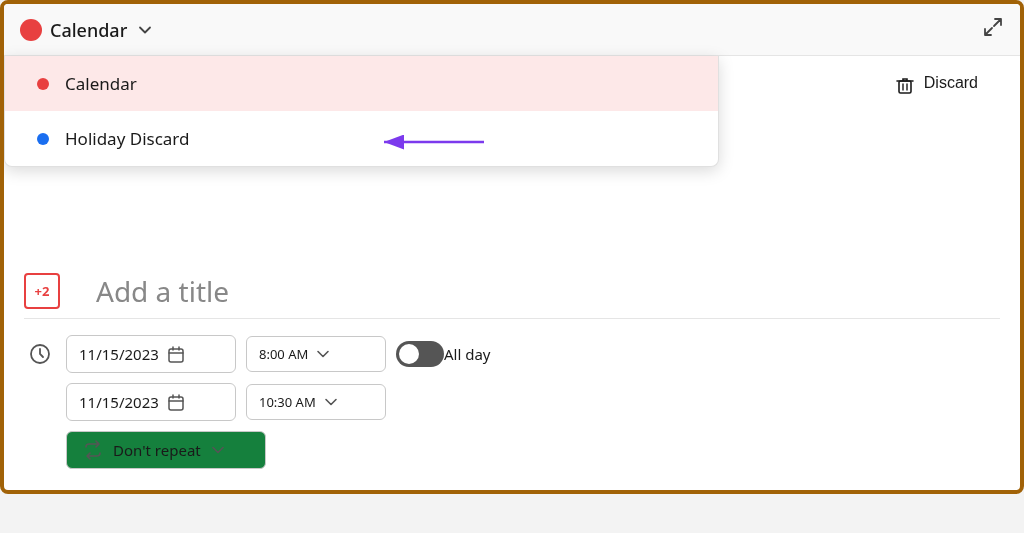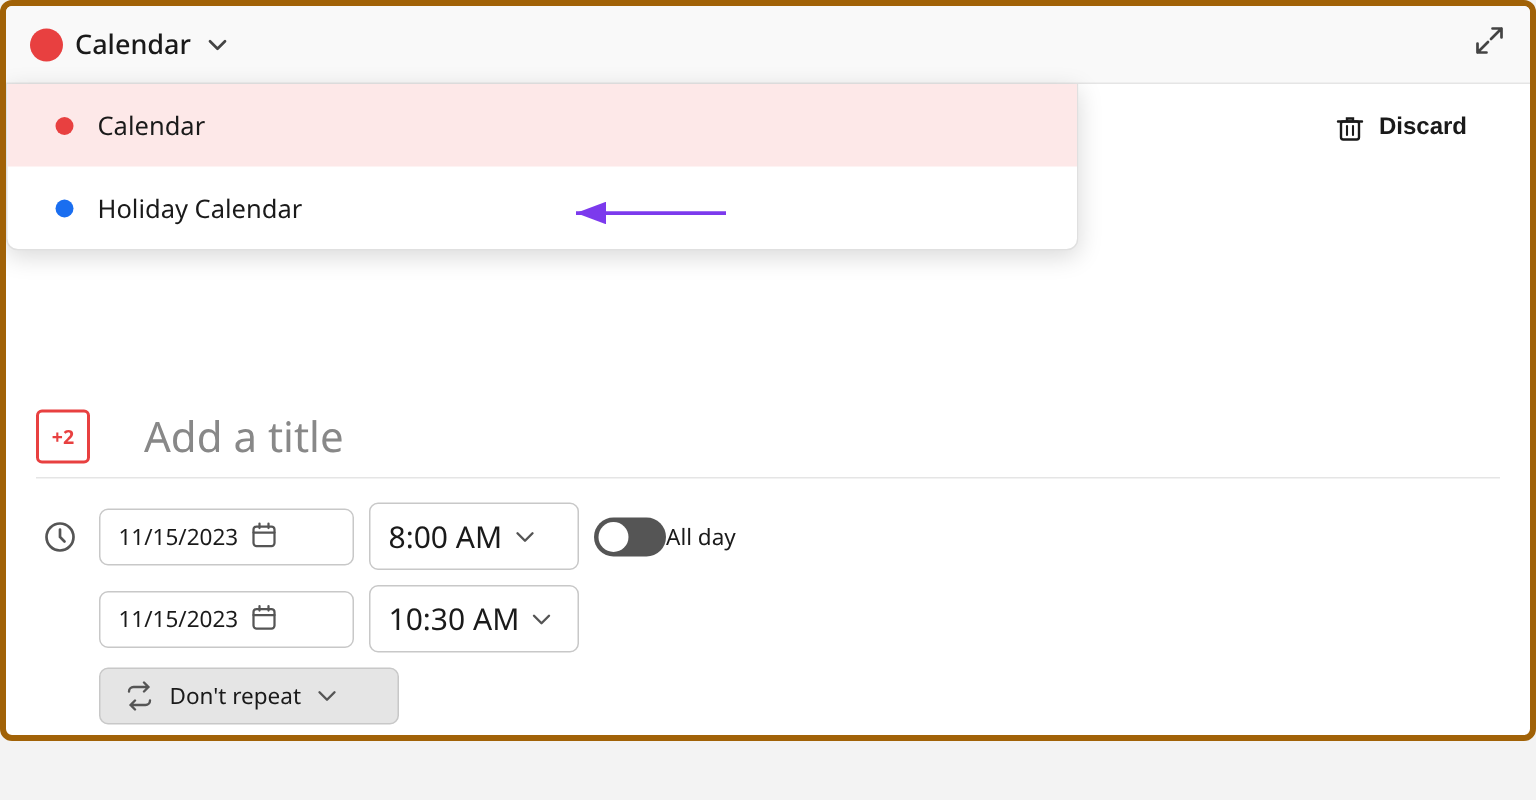--- a/index.html
+++ b/index.html
@@ -141,27 +141,26 @@
       align-items: center;
       justify-content: flex-end;
       padding: 12px 20px;
       position: absolute;
       right: 10px;
       top: 52px;
     }
 
     .discard-btn {
       display: flex;
-      align-items: center;
       gap: 8px;
       background: none;
       border: none;
       cursor: pointer;
       font-size: 16px;
-      font-weight: 700;
+      font-weight: 400;
       color: #1a1a1a;
       padding: 6px 12px;
       border-radius: 4px;
     }
 
     
     .event-title-area {
       display: flex;
       align-items: center;
       padding: 16px 20px 8px 20px;
@@ -216,21 +215,21 @@
       display: flex;
       align-items: center;
       justify-content: center;
       color: #555;
       font-size: 20px;
       flex-shrink: 0;
     }
 
     .date-field {
       display: flex;
-      align-items: flex-start;
+      align-items: flex-end;
       border: 1.5px solid #c8c8c8;
       border-radius: 6px;
       padding: 8px 12px;
       gap: 8px;
       background: #fff;
       cursor: pointer;
       min-width: 170px;
     }
 
     .date-text {
@@ -244,21 +243,21 @@
       border: 1.5px solid #c8c8c8;
       border-radius: 6px;
       padding: 8px 12px;
       gap: 8px;
       background: #fff;
       cursor: pointer;
       min-width: 140px;
     }
 
     .time-text {
-      font-size: 20px;
+      font-size: 13px;
       color: #1a1a1a;
     }
 
     
     .toggle-container {
       display: flex;
       align-items: center;
       gap: 0;
     }
 
@@ -294,21 +293,21 @@
       padding-left: 42px;
     }
 
     .repeat-field {
       display: flex;
       align-items: center;
       border: 1.5px solid #c8c8c8;
       border-radius: 6px;
       padding: 8px 16px;
       gap: 10px;
-      background: #e5e5e5;
+      background: #15803d;
       cursor: pointer;
       min-width: 200px;
     }
 
     .repeat-text {
       font-size: 15px;
       color: #1a1a1a;
     }
   </style>
 </head>
@@ -333,21 +332,21 @@
     </div>
   </div>
 
   <div class="dropdown-panel">
     <div class="dropdown-item active">
       <div class="dot-red"></div>
       <span class="item-label">Calendar</span>
     </div>
     <div class="dropdown-item">
       <div class="dot-blue"></div>
-      <span class="item-label">Holiday Calendar</span>
+      <span class="item-label">Holiday Discard</span>
     </div>
   </div>
 
   <div class="arrow-annotation">
     <svg width="120" height="40" viewBox="0 0 120 40">
       <defs>
         <marker id="arrowhead" markerWidth="8" markerHeight="6" refX="8" refY="3" orient="auto">
           <polygon points="0 0, 8 3, 0 6" fill="#7c3aed"></polygon>
         </marker>
       </defs>

